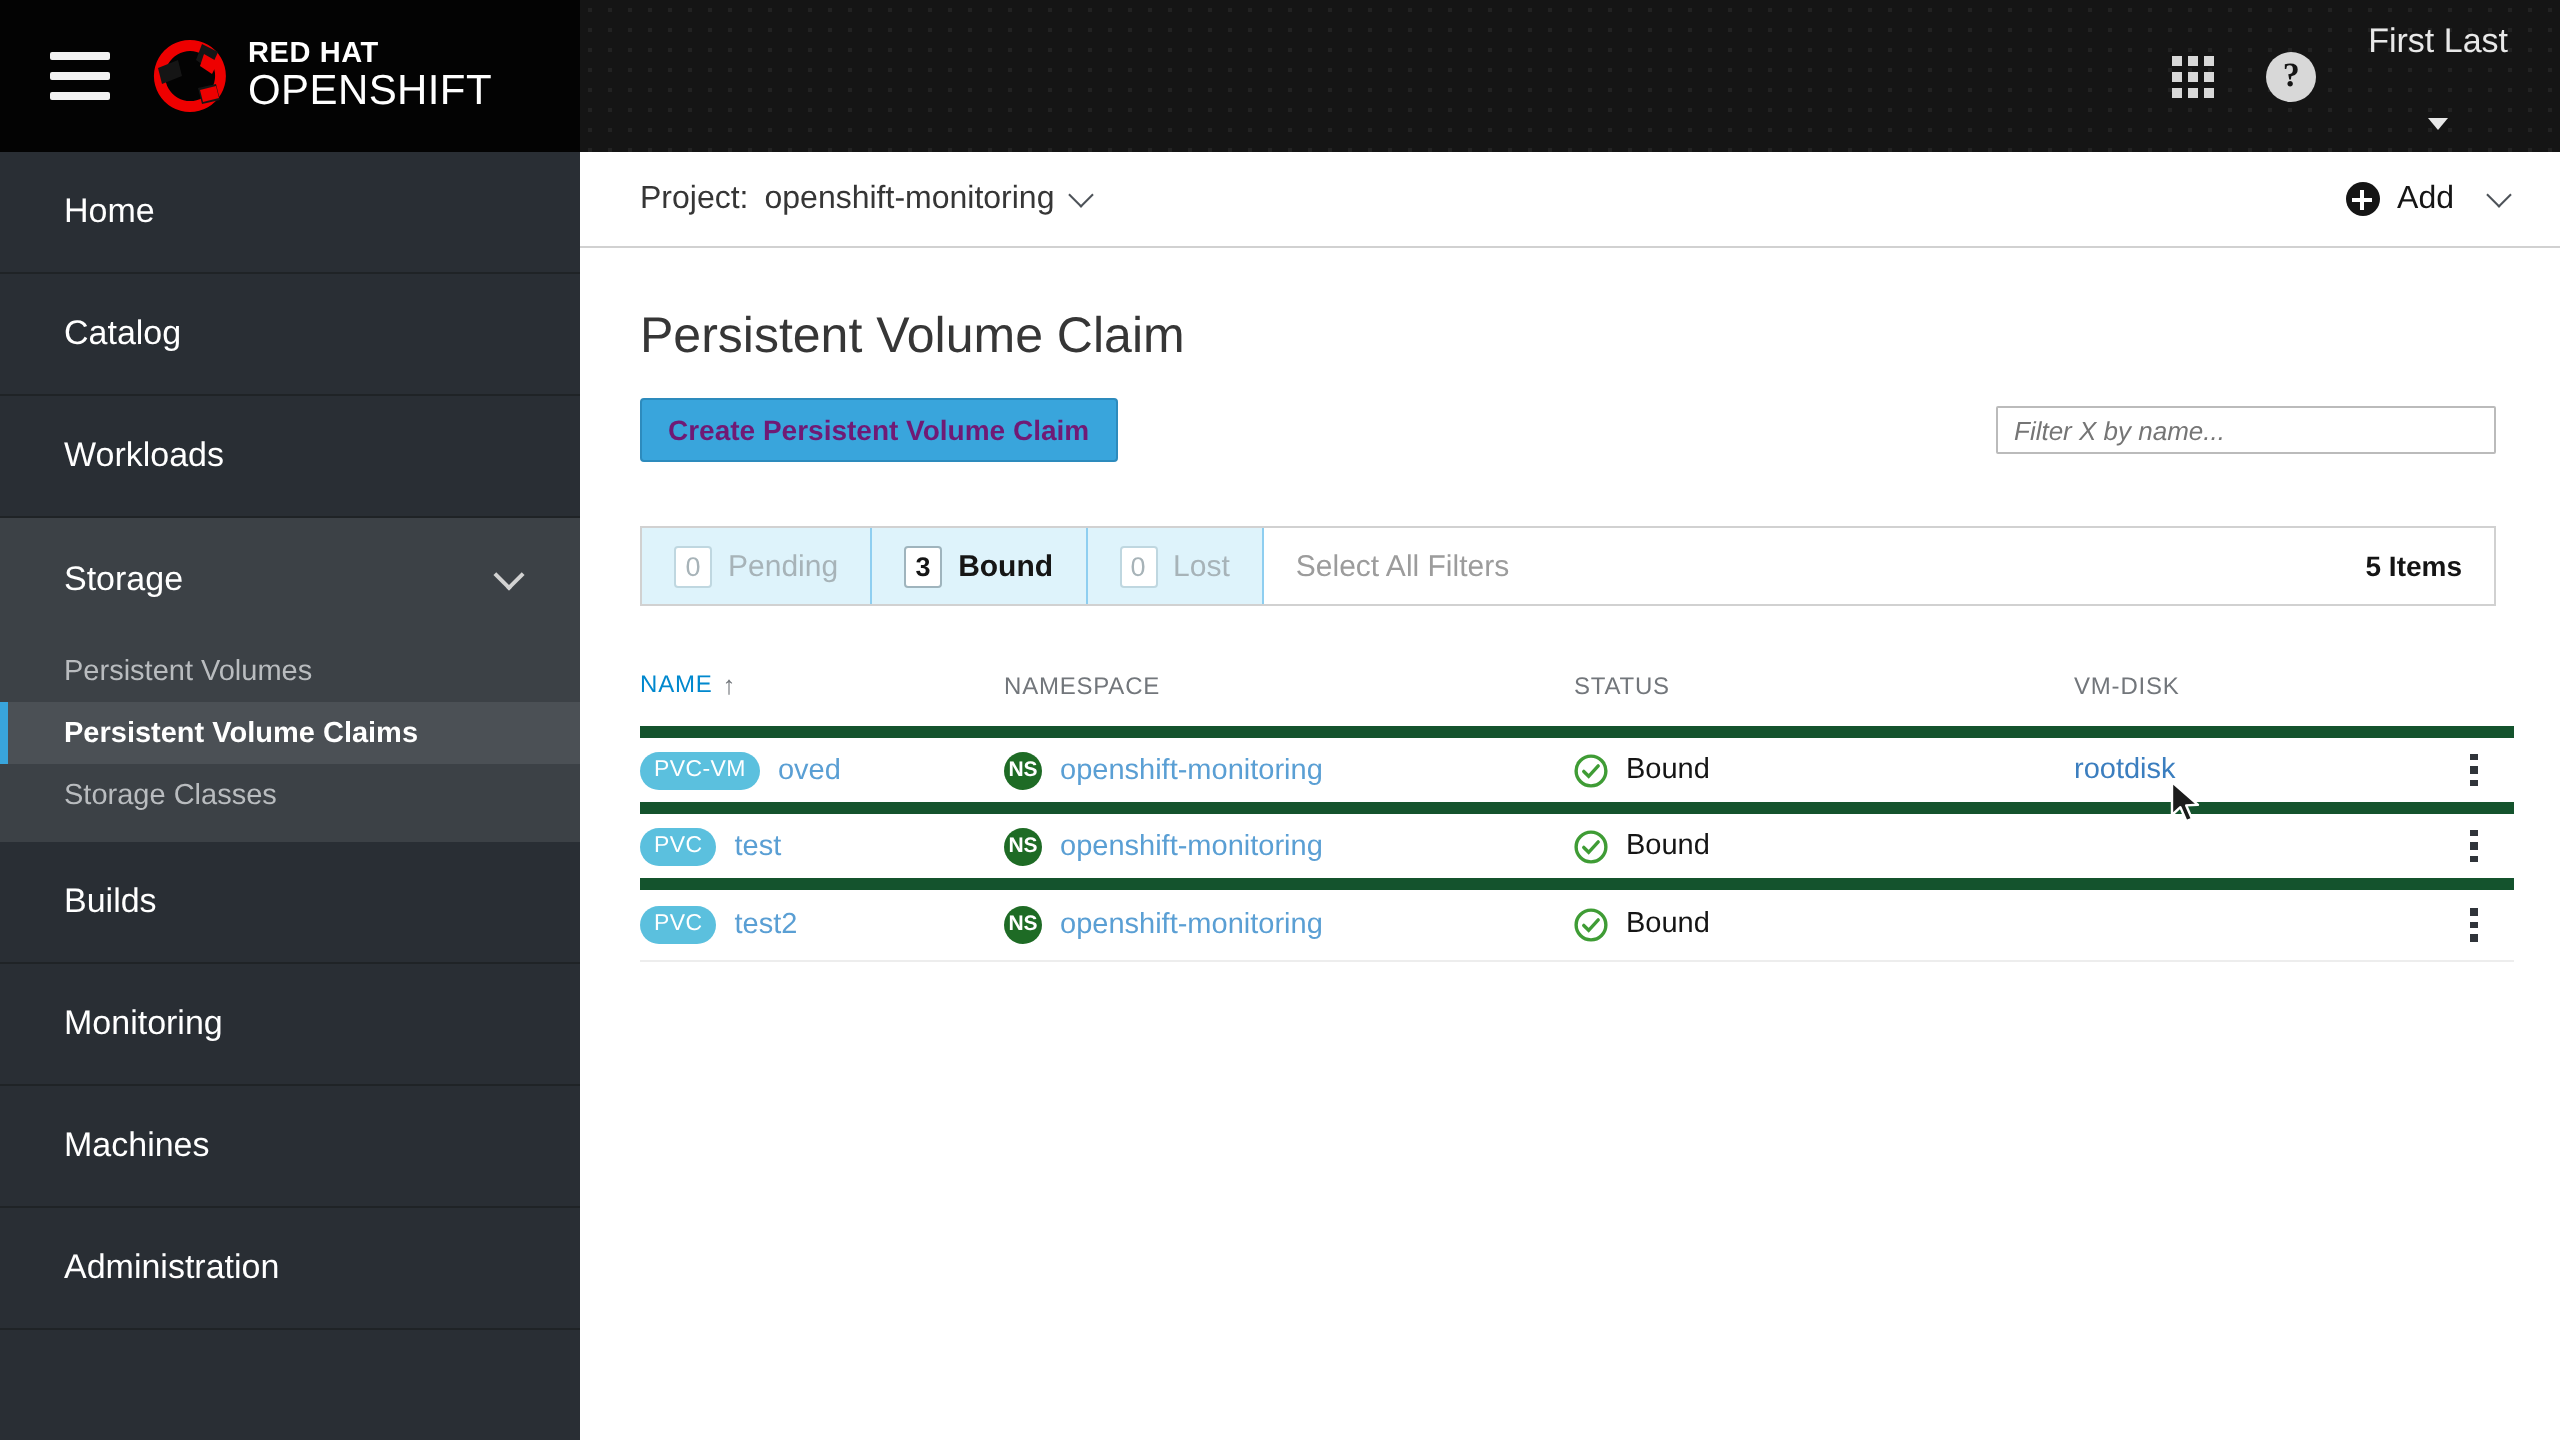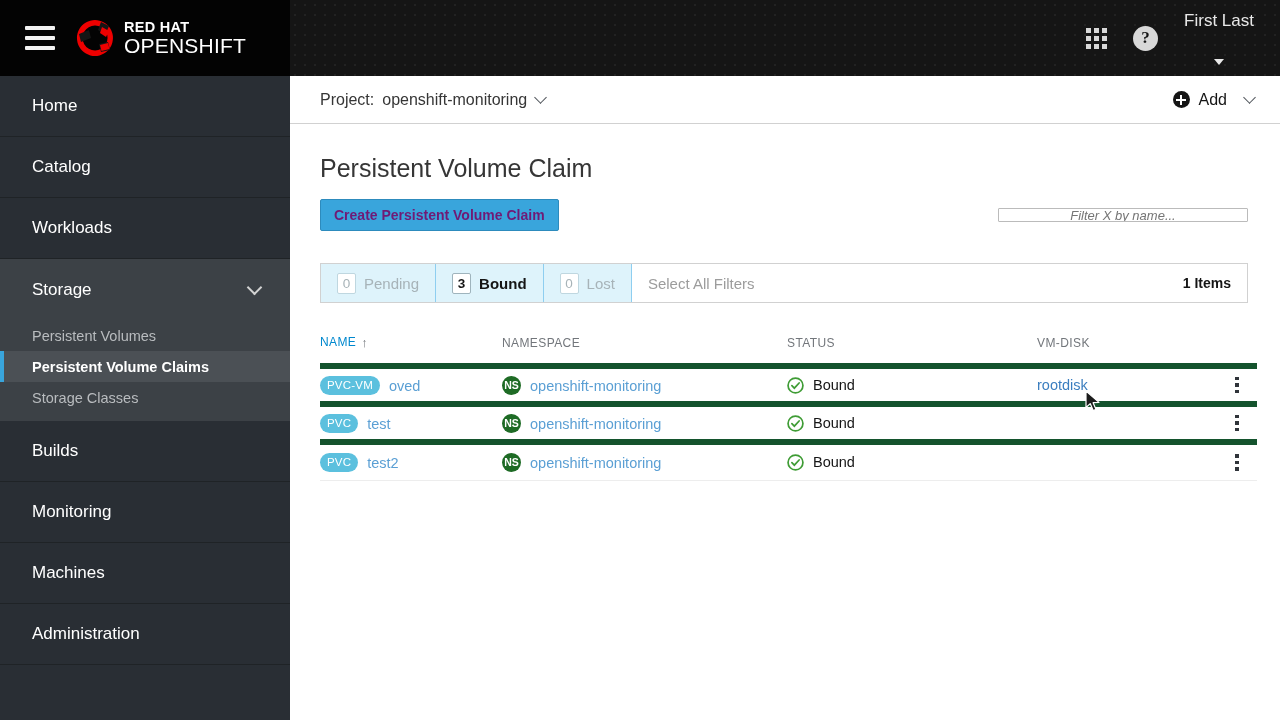--- a/index.html
+++ b/index.html
@@ -82,23 +82,23 @@
   .plus-circle::before { left: 3.5px; right: 3.5px; top: 7.5px; height: 2px; }
   .plus-circle::after { top: 3.5px; bottom: 3.5px; left: 7.5px; width: 2px; }
 
   .content { padding: 30px 32px 0 30px; flex: 1; overflow: hidden; }
   .page-title { font-size: 25px; color: #363636; font-weight: normal; margin-bottom: 16px; }
 
   .toolbar-row { display: flex; align-items: center; margin-bottom: 32px; }
   .btn-primary { background: #39a5dc; border: 1px solid #2d8bbd; color: #701a75;
     font-size: 14px; font-weight: bold; padding: 7px 13px; border-radius: 2px;
     cursor: pointer; font-family: "Liberation Sans", sans-serif; }
-  .filter-input { margin-left: auto; width: 250px; height: 14px; border: 1px solid #bbb;
+  .filter-input { margin-left: auto; width: 250px; height: 24px; border: 1px solid #bbb;
     border-radius: 1px; padding: 0 8px; font-size: 13px; font-style: italic;
-    color: #15803d; font-family: "Liberation Sans", sans-serif; outline: none; text-align: center; }
+    color: #15803d; font-family: "Liberation Sans", sans-serif; outline: none; }
 
   .filter-bar { display: flex; align-items: center; border: 1px solid #d1d1d1;
     height: 40px; margin-bottom: 32px; }
   .fseg { display: flex; align-items: center; gap: 8px; height: 100%;
     padding: 0 16px; background: #def3fb; border-right: 1px solid #8ecef0;
     cursor: pointer; font-size: 15px; color: #a7b3b8; }
   .fseg:first-child { border-left: none; }
   .fseg .cnt { border: 1px solid #bfd7e0; border-radius: 2px; background: #fff;
     min-width: 19px; height: 21px; display: flex; align-items: center;
     justify-content: center; font-size: 13.5px; color: #a7b3b8; padding: 0 4px; }
@@ -263,21 +263,21 @@
           </div>
           <div class="fseg active">
             <span class="cnt">3</span>
             <span>Bound</span>
           </div>
           <div class="fseg">
             <span class="cnt">0</span>
             <span>Lost</span>
           </div>
           <div class="select-all">Select All Filters</div>
-          <div class="items-count">1 Items</div>
+          <div class="items-count">5 Items</div>
         </div>
 
         <table class="pvc-table">
           <thead>
             <tr>
               <th class="col-name sorted">
                 <span>NAME</span><span class="sort-arrow">↑</span>
               </th>
               <th class="col-ns">
                 <span>NAMESPACE</span>

